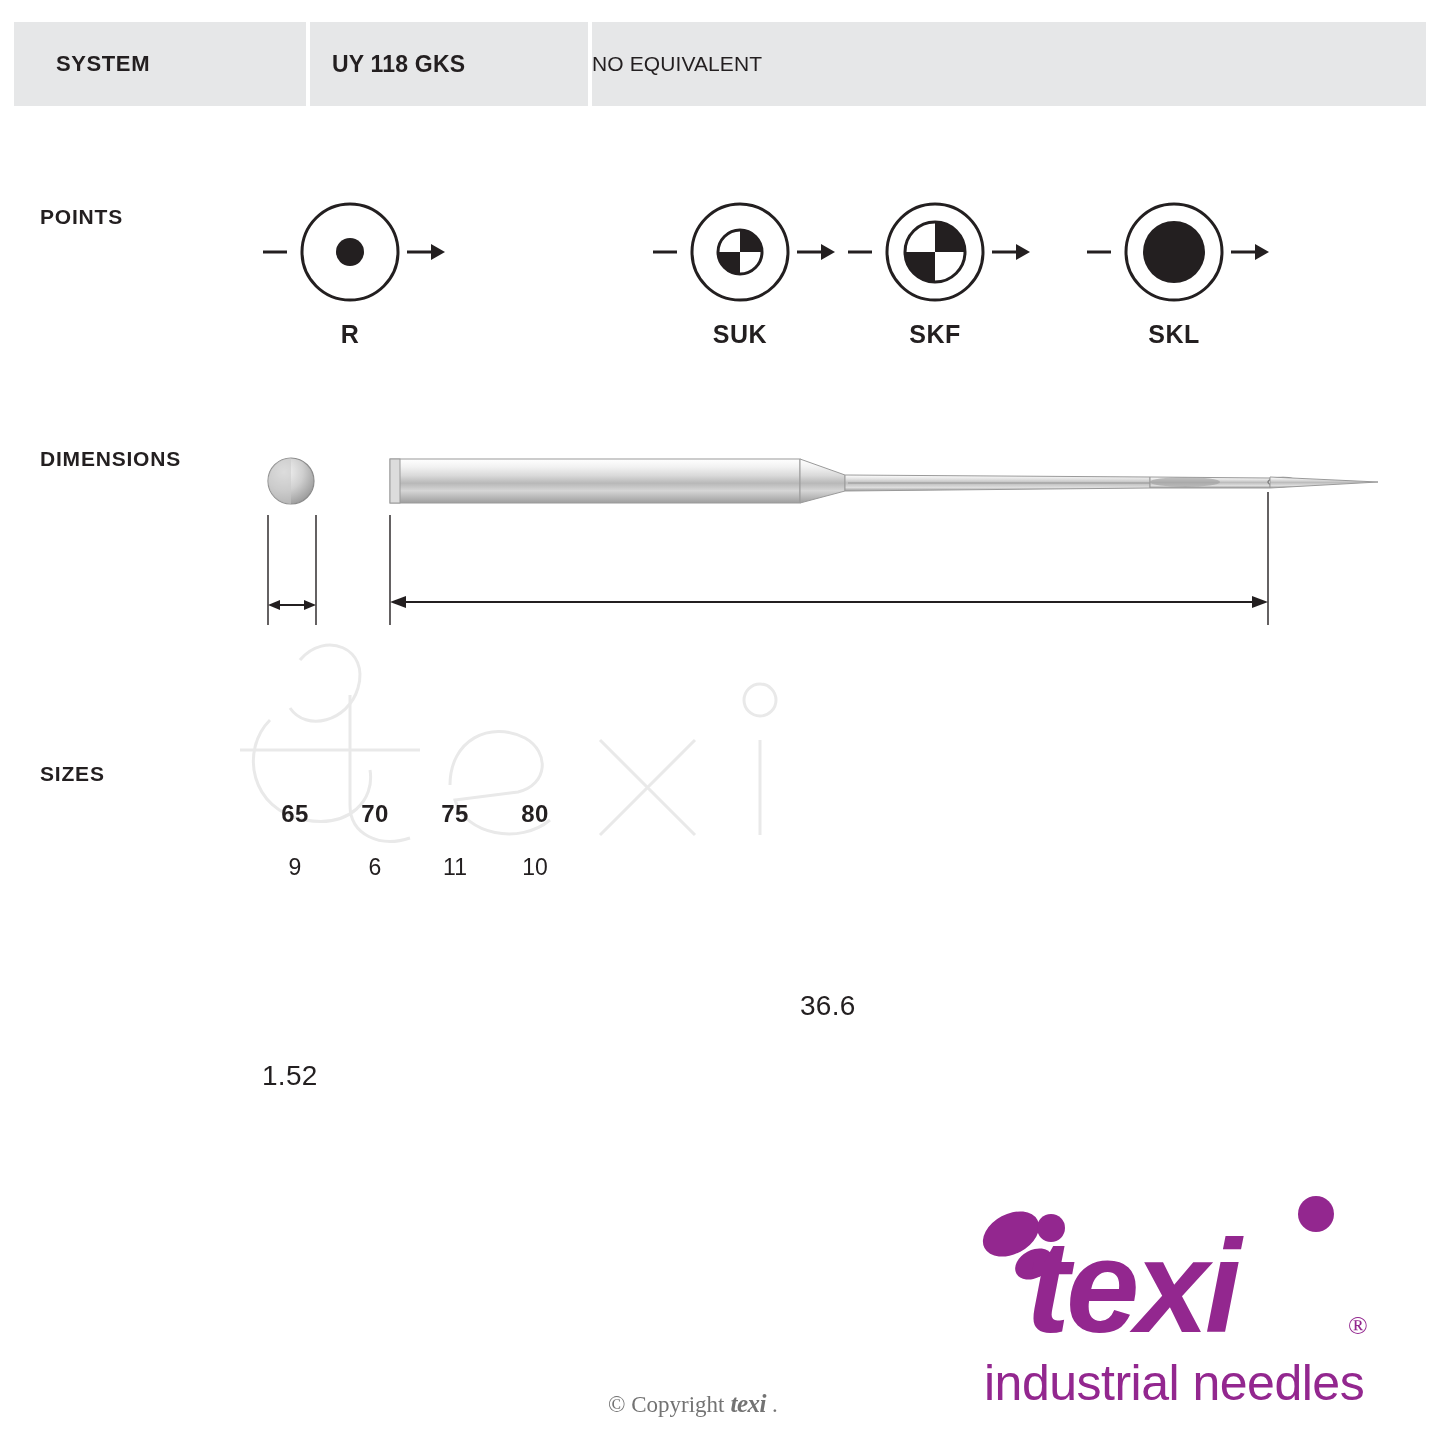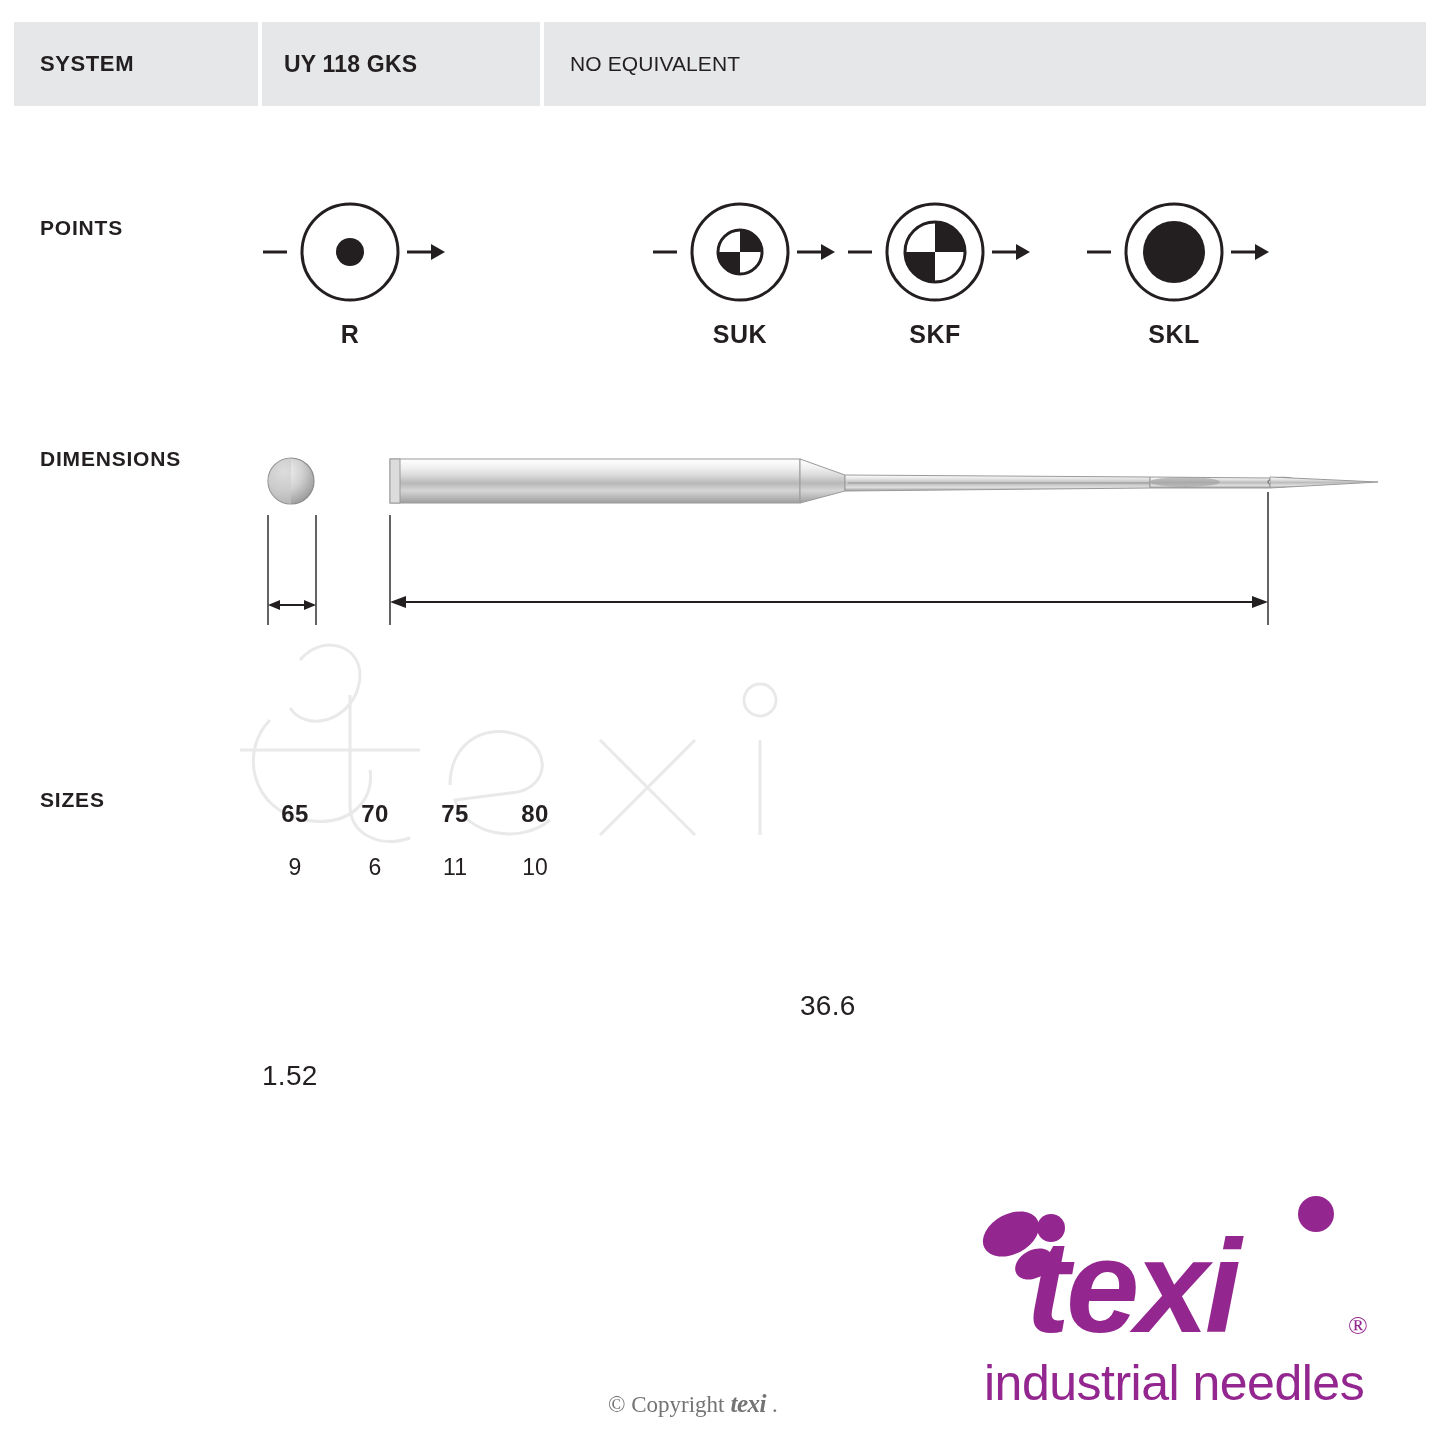--- a/index.html
+++ b/index.html
@@ -25,23 +25,23 @@
     height: 84px;
     display: flex;
     gap: 4px;
   }
   .header-cell {
     background: #e6e7e8;
     display: flex;
     align-items: center;
     box-sizing: border-box;
   }
-  .hc-system { width: 244px; padding-left: 26px; }
+  .hc-system { width: 292px; padding-left: 42px; }
   .hc-code   { width: 278px; padding-left: 22px; }
-  .hc-equiv  { flex: 1; padding-left: 26px; }
+  .hc-equiv  { flex: 1; }
 
   .hc-system .txt {
     font-size: 22px;
     font-weight: bold;
     letter-spacing: 0.6px;
   }
   .hc-code .txt {
     font-size: 23px;
     font-weight: bold;
     letter-spacing: 0.2px;
@@ -53,23 +53,23 @@
   }
 
   
   .section-label {
     position: absolute;
     font-size: 21px;
     font-weight: bold;
     letter-spacing: 0.8px;
     color: #231f20;
   }
-  .lbl-points     { left: 40px;  top: 216px; }
+  .lbl-points     { left: 40px;  top: 205px; }
   .lbl-dimensions { left: 40px;  top: 447px; }
-  .lbl-sizes      { left: 40px;  top: 788px; }
+  .lbl-sizes      { left: 40px;  top: 762px; }
 
   
   .points-area {
     position: absolute;
     left: 255px;
     top: 180px;
     width: 1160px;
     height: 190px;
   }
   .point-item {

